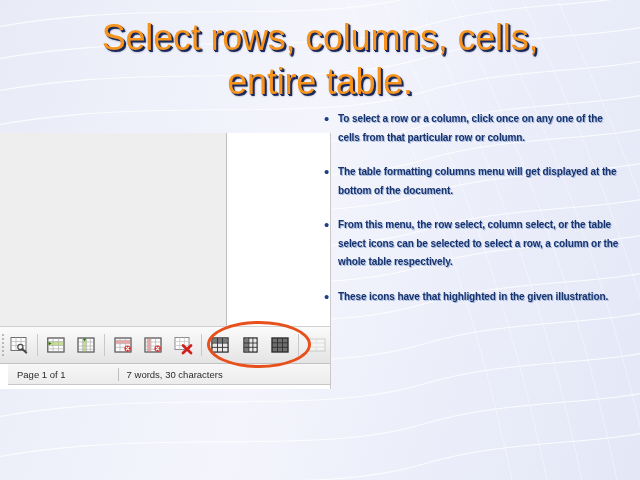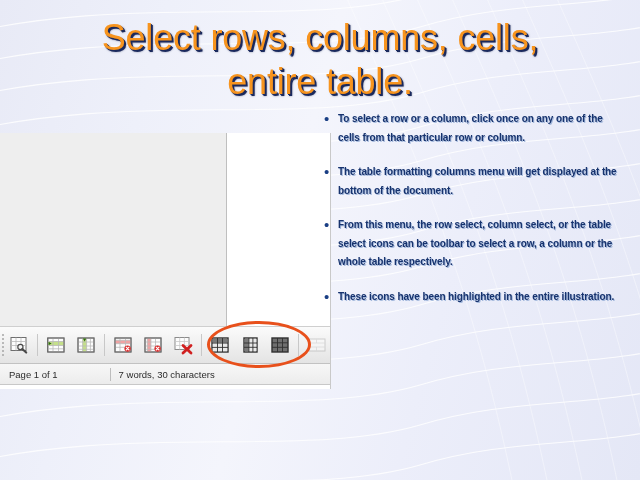--- a/index.html
+++ b/index.html
@@ -127,21 +127,21 @@
     width: 26px; height: 26px;
     display: flex; align-items: center; justify-content: center;
     flex: 0 0 26px;
     margin: 0 2px;
   }
   .tbtn svg { display: block; }
 
   
   #status {
     position: absolute;
-    left: 0; top: 231px;
+    left: 8px; top: 231px;
     width: 331px; height: 21px;
     background: linear-gradient(#f7f7f7, #ececec);
     border-bottom: 1px solid #c8c8c8;
     font-size: 9.5px;
     color: #2b2b2b;
     display: flex;
     align-items: center;
   }
   #status .sfield { padding-left: 9px; }
   #status .sdiv {
@@ -202,25 +202,25 @@
     <div class="bullet">
       <span class="dot">•</span>
       <span class="btext">To select a row or a column, click once on any one of the cells from that particular row or column.</span>
     </div>
     <div class="bullet">
       <span class="dot">•</span>
       <span class="btext">The table formatting columns menu will get displayed at the bottom of the document.</span>
     </div>
     <div class="bullet">
       <span class="dot">•</span>
-      <span class="btext">From this menu, the row select, column select, or the table select icons can be toolbar to select a row, a column or the whole table respectively.</span>
+      <span class="btext">From this menu, the row select, column select, or the table select icons can be selected to select a row, a column or the whole table respectively.</span>
     </div>
     <div class="bullet">
       <span class="dot">•</span>
-      <span class="btext">These icons have been highlighted in the entire illustration.</span>
+      <span class="btext">These icons have that highlighted in the given illustration.</span>
     </div>
   </div>
 
   <div id="shot">
 
     <div id="doc-gray"></div>
     <div id="doc-white"></div>
 
     <div id="tbar">
 

